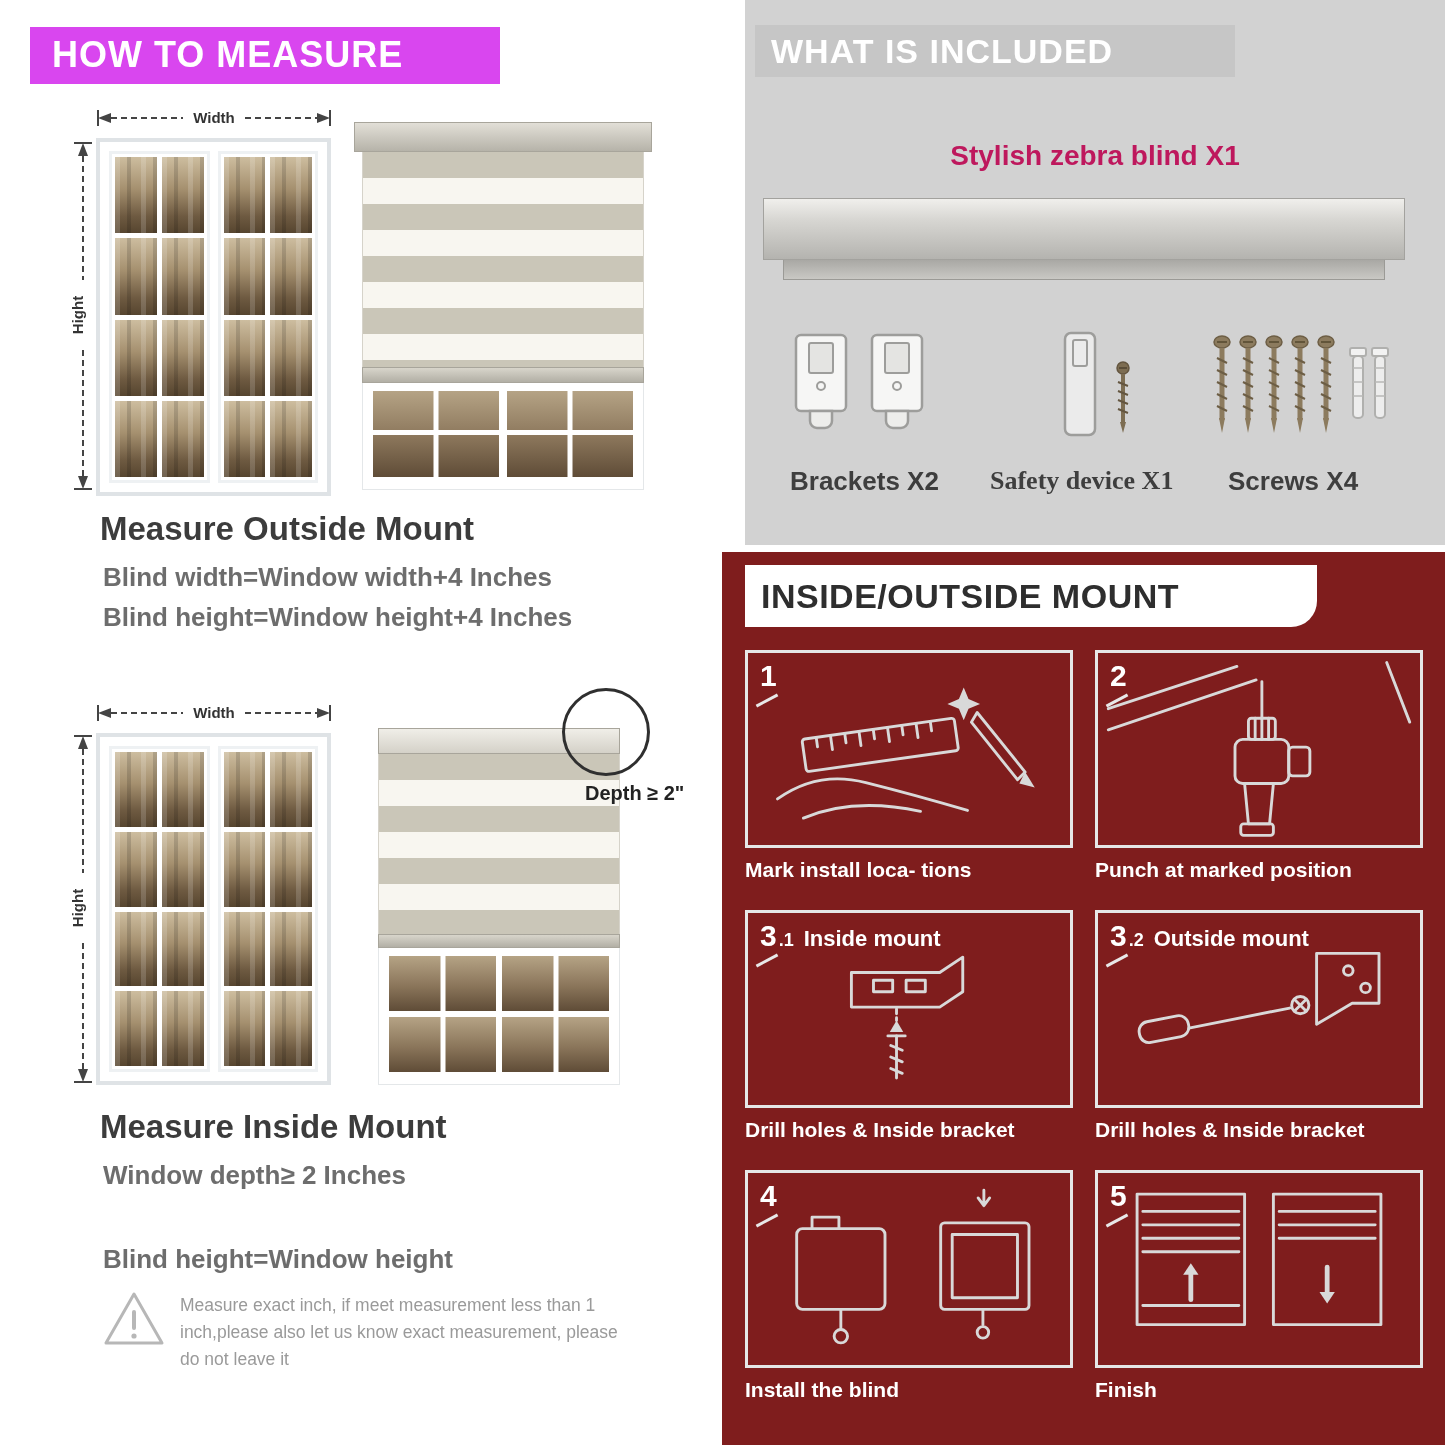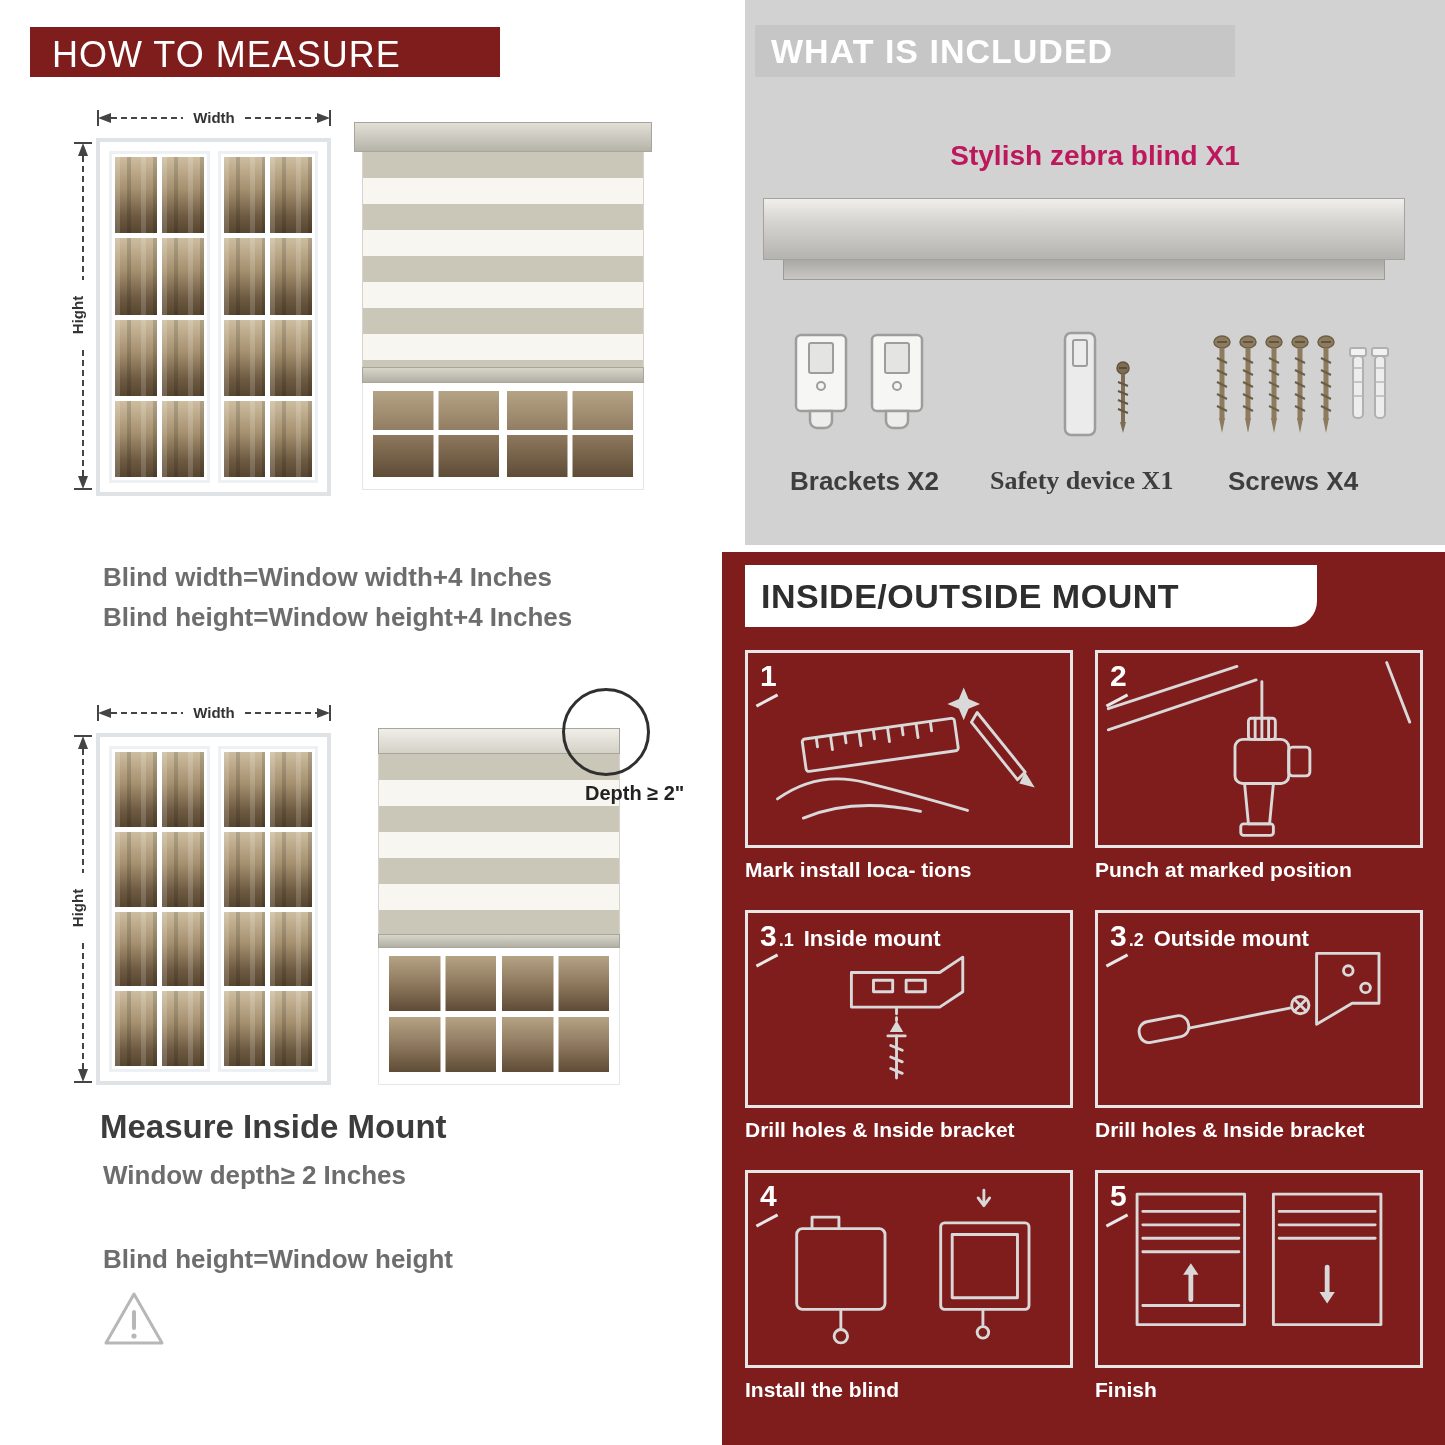--- a/index.html
+++ b/index.html
@@ -1,21 +1,21 @@
 <!DOCTYPE html>
 <html><head>
 <meta charset="utf-8">
 <style>
   html,body{margin:0;padding:0;background:#fff;}
   .canvas{position:relative;width:1445px;height:1445px;background:#ffffff;
           font-family:"Liberation Sans",sans-serif;overflow:hidden;}
 
   
-  .banner-left{position:absolute;left:30px;top:27px;width:470px;height:50px;
-    background:#7f1d1d;color:#fff;font-size:36px;font-weight:normal;line-height:56px;
+  .banner-left{position:absolute;left:30px;top:27px;width:470px;height:57px;
+    background:#d946ef;color:#fff;font-size:36px;font-weight:bold;line-height:56px;
     padding-left:22px;letter-spacing:1px;box-sizing:border-box;}
 
   .win{position:absolute;border:4px solid #dfe3e6;background:#fff;padding:9px;box-sizing:border-box;}
   .sashes{display:flex;gap:8px;height:100%;}
   .sash{flex:1;display:grid;grid-template-columns:1fr 1fr;grid-template-rows:repeat(4,1fr);
         gap:5px;background:#fff;border:3px solid #eef1f3;padding:3px;}
   .pane{background:linear-gradient(180deg,#cdbd9f 0%,#a5906f 42%,#6e5a41 78%,#56452f 100%);
         position:relative;overflow:hidden;}
   .pane::after{content:"";position:absolute;inset:0;
         background:repeating-linear-gradient(90deg,rgba(255,255,255,.16) 0 5px,rgba(0,0,0,0) 5px 12px,rgba(0,0,0,.14) 12px 16px,rgba(0,0,0,0) 16px 26px);}
@@ -130,20 +130,21 @@
   <div class="blind" style="left:362px;top:122px;width:282px;">
     <div class="head"></div>
     <div class="stripes" style="height:215px;"></div>
     <div class="rail"></div>
     <div class="below" style="height:107px;box-sizing:border-box;">
       <div class="mini-pane"></div>
         <div class="mini-pane"></div>
     </div>
   </div>
 
+  <div class="h-measure" style="left:100px;top:510px;">Measure Outside Mount</div>
   <div class="line-measure" style="left:103px;top:562px;">Blind width=Window width+4 Inches</div>
   <div class="line-measure" style="left:103px;top:602px;">Blind height=Window height+4 Inches</div>
 
   <svg class="dim-h" style="position:absolute;left:95px;top:701px;" width="238" height="24" viewBox="0 0 238 24">
     <line x1="3" y1="4" x2="3" y2="20" stroke="#444" stroke-width="2"></line>
     <line x1="235" y1="4" x2="235" y2="20" stroke="#444" stroke-width="2"></line>
     <polygon points="3,12 16,7 16,17" fill="#444"></polygon>
     <polygon points="235,12 222,7 222,17" fill="#444"></polygon>
     <line x1="16" y1="12" x2="88" y2="12" stroke="#444" stroke-width="2" stroke-dasharray="6 4"></line>
     <line x1="150" y1="12" x2="222" y2="12" stroke="#444" stroke-width="2" stroke-dasharray="6 4"></line>
@@ -202,20 +203,21 @@
 
   <div class="h-measure" style="left:100px;top:1108px;">Measure Inside Mount</div>
   <div class="line-measure" style="left:103px;top:1160px;">Window depth≥ 2 Inches</div>
   <div class="line-measure" style="left:103px;top:1244px;">Blind height=Window height</div>
 
   <svg style="position:absolute;left:100px;top:1288px;" width="68" height="62" viewBox="0 0 68 62">
     <path d="M34 6 L62 55 H6 Z" fill="none" stroke="#b7b7b7" stroke-width="3" stroke-linejoin="round"></path>
     <line x1="34" y1="24" x2="34" y2="40" stroke="#b7b7b7" stroke-width="4" stroke-linecap="round"></line>
     <circle cx="34" cy="48" r="2.6" fill="#b7b7b7"></circle>
   </svg>
+  <div class="warn-text" style="left:180px;top:1292px;">Measure exact inch, if meet measurement less than 1 inch,please also let us know exact measurement, please do not leave it</div>
 
   <div class="panel-light">
     <div class="banner-included">WHAT IS INCLUDED</div>
     <div class="product-label">Stylish zebra blind X1</div>
 
     <div class="headrail">
       <div class="bar"></div>
       <div class="lip"></div>
     </div>
 

